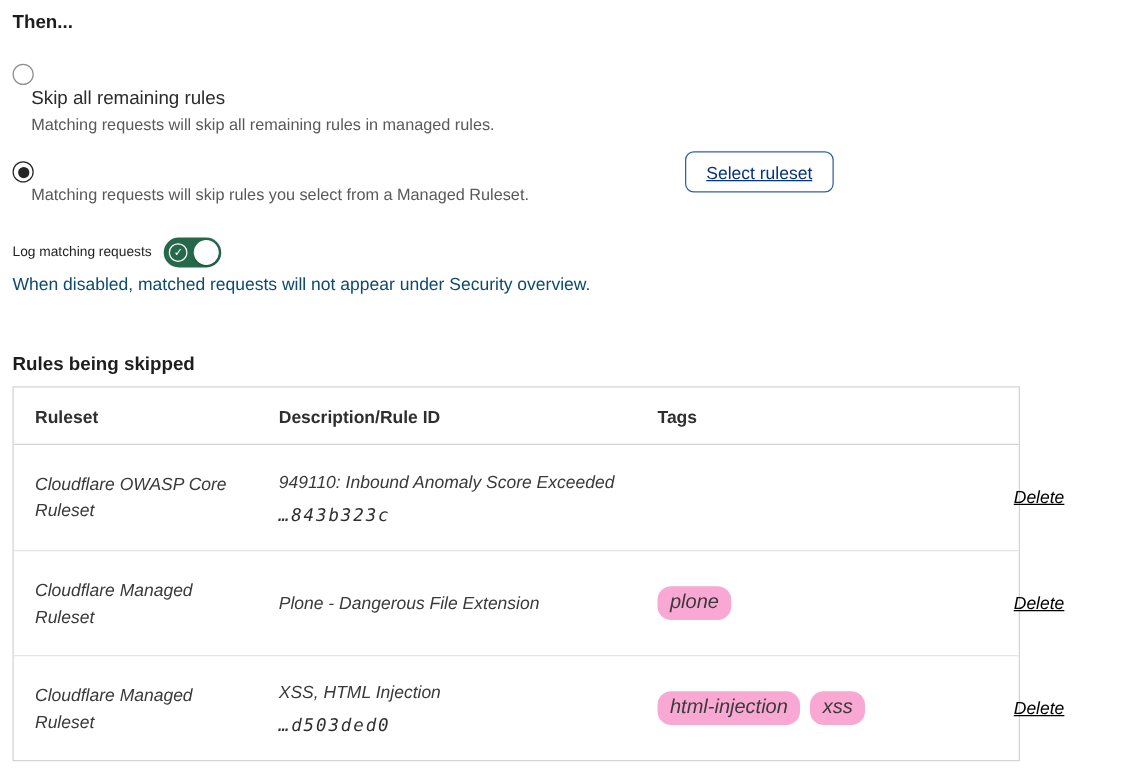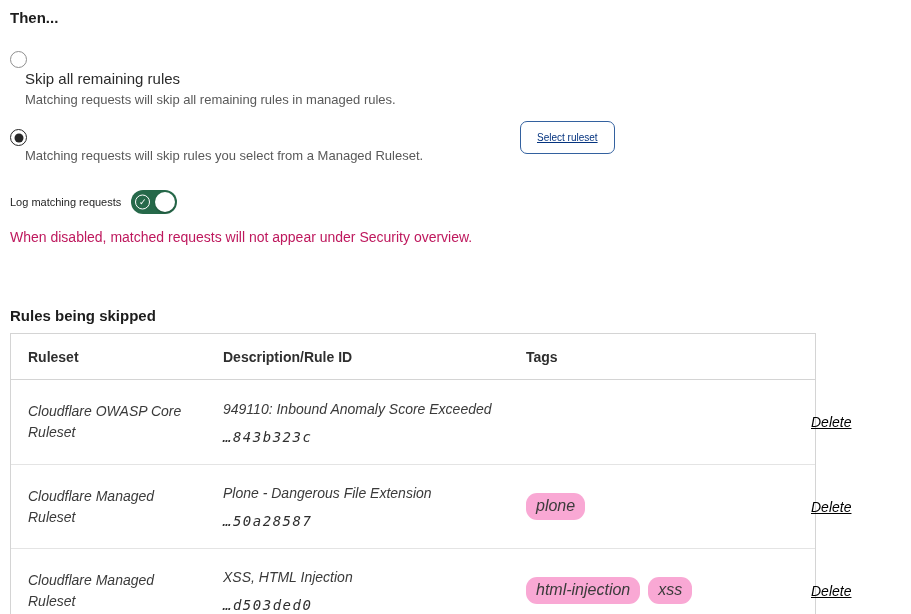--- a/index.html
+++ b/index.html
@@ -26,48 +26,48 @@
   .radio.checked::after {
     content:""; position:absolute; left:50%; top:50%;
     width:9px; height:9px; border-radius:50%; background:#262626;
     transform:translate(-50%,-50%);
   }
   .option-texts { margin-left:15px; width:463px; }
   .option-label { font-size:15px; line-height:22px; color:#2b2b2b; cursor:pointer; }
   .option-desc { font-size:13px; line-height:20px; color:#595959; }
 
   .select-ruleset-btn {
-    position:absolute; left:510px; top:-5px;
+    position:absolute; left:538px; top:-5px;
     height:33px; padding:0 16px;
     background:#fff; border:1.5px solid #33619f; border-radius:7px;
-    color:#04337f; font-size:10px; font-family:"Liberation Sans", sans-serif;
+    color:#04337f; font-size:14px; font-family:"Liberation Sans", sans-serif;
     text-decoration:underline; cursor:pointer;
   }
 
   
   .log-row { margin-top:24px; display:flex; align-items:center; }
   .log-label { font-size:11px; line-height:24px; color:#1f1f1f; }
   .toggle {
     margin-left:10px; width:46px; height:24px; border-radius:12px;
     background:#26694a; position:relative; cursor:pointer; flex:0 0 46px;
   }
   .toggle .check {
     position:absolute; left:4px; top:50%; transform:translateY(-50%);
     width:15px; height:15px; border:1.5px solid #fff; border-radius:50%;
     display:flex; align-items:center; justify-content:center;
     color:#fff; font-size:9px; line-height:1;
   }
   .toggle .knob {
     position:absolute; right:2px; top:2px; width:20px; height:20px;
     border-radius:50%; background:#fff; box-shadow:0 1px 2px rgba(0,0,0,.25);
   }
-  .help-text { margin-top:14px; font-size:14px; line-height:19px; color:#be185d; }
+  .help-text { margin-top:4px; font-size:14px; line-height:19px; color:#0c4a6e; }
 
   
-  .table-title { margin-top:58px; font-size:15px; font-weight:bold; color:#1d1d1d; line-height:22px; }
+  .table-title { margin-top:44px; font-size:15px; font-weight:bold; color:#1d1d1d; line-height:22px; }
   .rules-table {
     margin-top:6px; width:806px; border:1px solid #d4d4d4; background:#fff;
   }
   .trow {
     display:grid;
     grid-template-columns:195px 303px 285px 1fr;
     padding:0 32px 0 17px;
     align-items:center;
   }
   .trow.head { height:46px; border-bottom:1px solid #d4d4d4; }
@@ -140,21 +140,20 @@
     <div class="cell-tags"></div>
     <div class="cell-actions">
       <a class="delete-link">Delete</a>
     </div>
   </div>
 
   <div class="trow body-row">
     <div class="cell-ruleset">Cloudflare Managed Ruleset</div>
     <div class="cell-desc">
       <div class="desc-line">Plone - Dangerous File Extension</div>
-      <div class="rule-id">…50a28587</div>
     </div>
     <div class="cell-tags">
             <span class="chip">plone</span>
           </div>
     <div class="cell-actions">
       <a class="delete-link">Delete</a>
     </div>
   </div>
 
   <div class="trow body-row">

